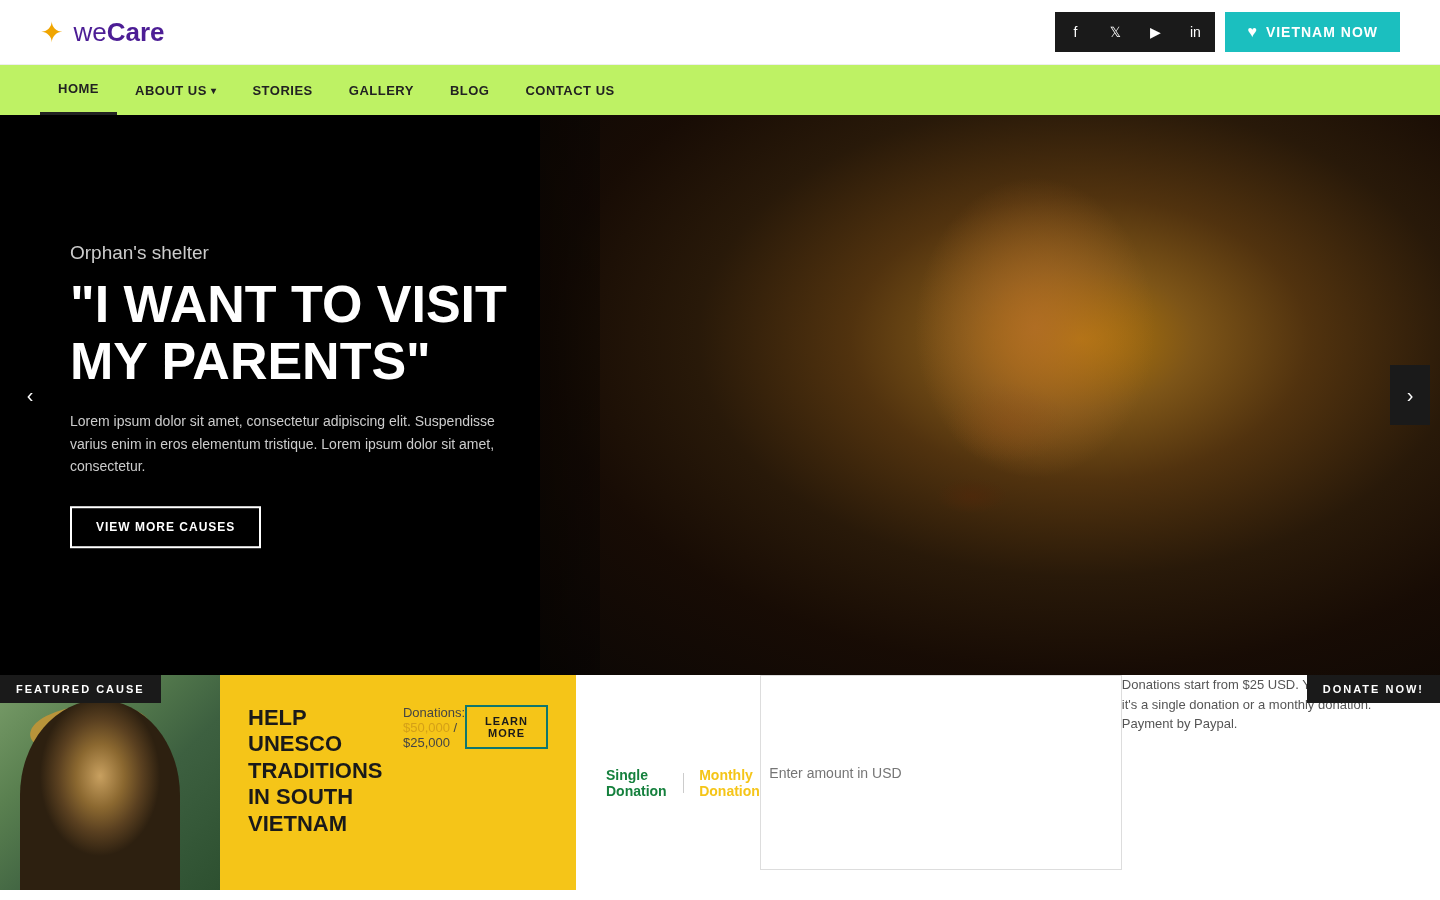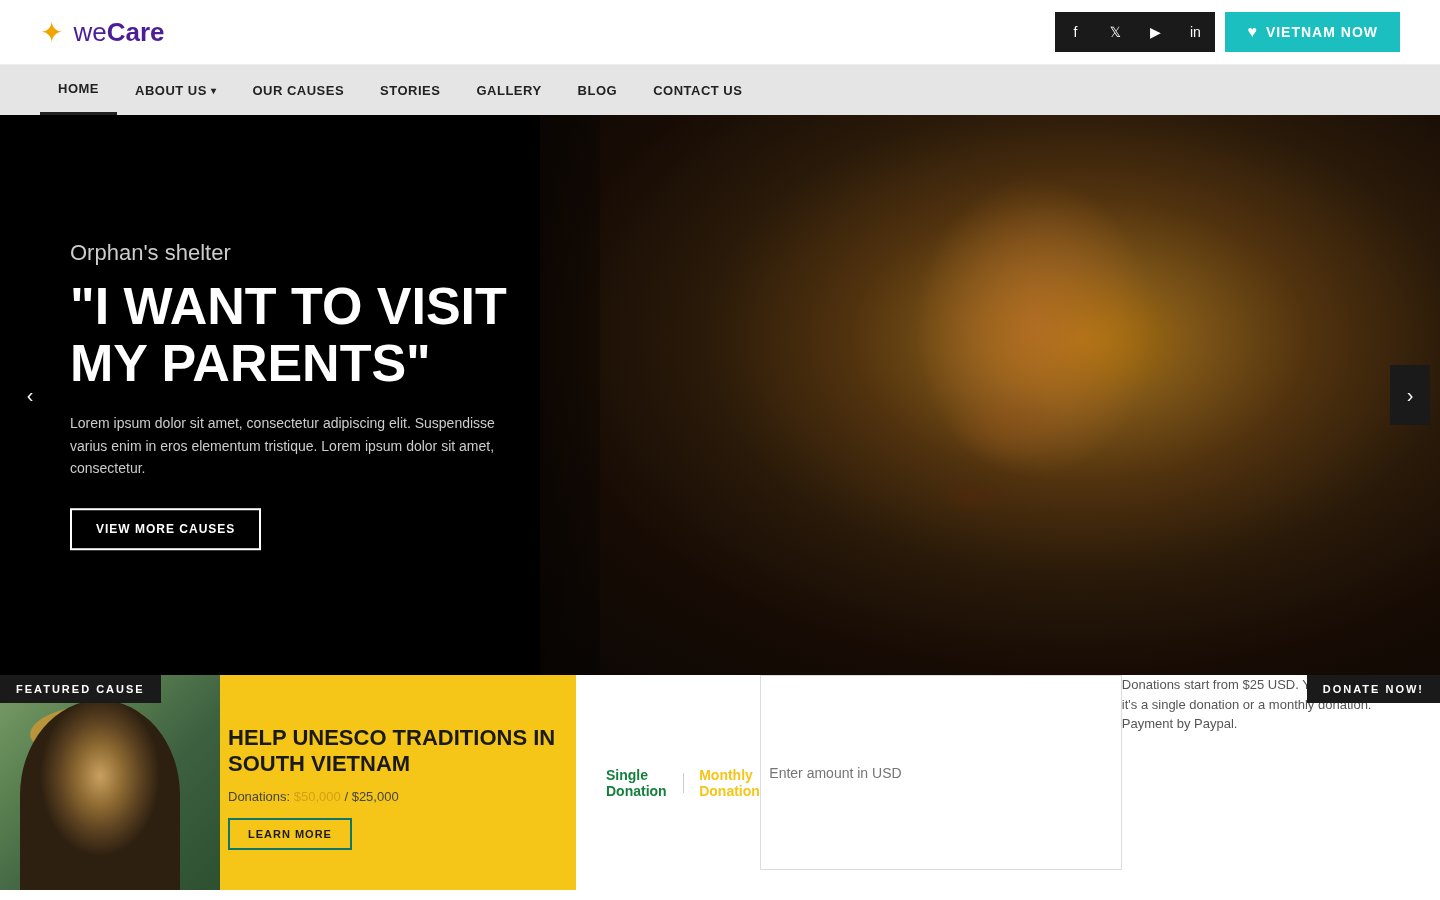--- a/index.html
+++ b/index.html
@@ -63,21 +63,21 @@
       cursor: pointer;
       display: flex;
       align-items: center;
       gap: 8px;
       height: 40px;
     }
     .donate-btn .heart { color: #fff; font-size: 16px; }
 
     
     .navbar {
-      background: #e5e5e5;
+      background: #bef264;
       padding: 8px 40px;
       display: flex;
       align-items: center;
       height: 50px;
     }
     .nav-item {
       color: #222;
       font-weight: 700;
       font-size: 13px;
       letter-spacing: 0.5px;
@@ -137,21 +137,21 @@
     }
     .hero-content {
       position: absolute;
       top: 50%;
       left: 70px;
       transform: translateY(-50%);
       color: #fff;
       max-width: 500px;
     }
     .hero-subtitle {
-      font-size: 22px;
+      font-size: 19px;
       font-weight: 400;
       margin-bottom: 12px;
       color: #ccc;
     }
     .hero-title {
       font-size: 52px;
       font-weight: 900;
       line-height: 1.1;
       margin-bottom: 20px;
       text-transform: uppercase;
@@ -242,23 +242,22 @@
       left: 30px;
       width: 120px;
       height: 50px;
       background: #b8943a;
       border-radius: 50%;
       transform: rotate(-5deg);
     }
     .featured-info {
       background: #f5c518;
       flex: 1;
-      padding: 30px 8px 20px;
-      display: flex;
-      flex-direction: column;
+      padding: 30px 28px 20px;
+      display: flex;
       justify-content: center;
     }
     .featured-info-title {
       font-size: 22px;
       font-weight: 900;
       color: #1a1a1a;
       text-transform: uppercase;
       line-height: 1.2;
       margin-bottom: 12px;
     }
@@ -358,21 +357,20 @@
     <button class="donate-btn">
       <span class="heart">♥</span>
       <span>VIETNAM NOW</span>
     </button>
   </div>
 </header>
 
 <nav class="navbar">
   <div class="nav-item active">HOME</div>
   <div class="nav-item">ABOUT US <span class="chevron">▾</span></div>
-  <div class="nav-item">OUR CAUSES</div>
   <div class="nav-item">STORIES</div>
   <div class="nav-item">GALLERY</div>
   <div class="nav-item">BLOG</div>
   <div class="nav-item">CONTACT US</div>
 </nav>
 
 <section class="hero">
   <div class="hero-photo-simulation"></div>
   <div class="hero-photo-overlay"></div>
   <div class="hero-left-dark"></div>

